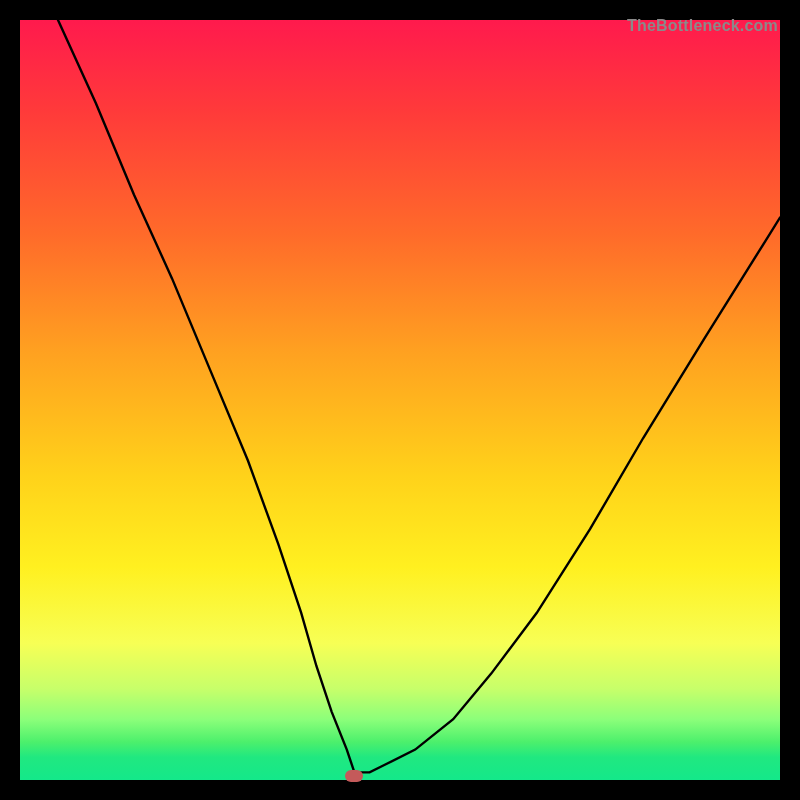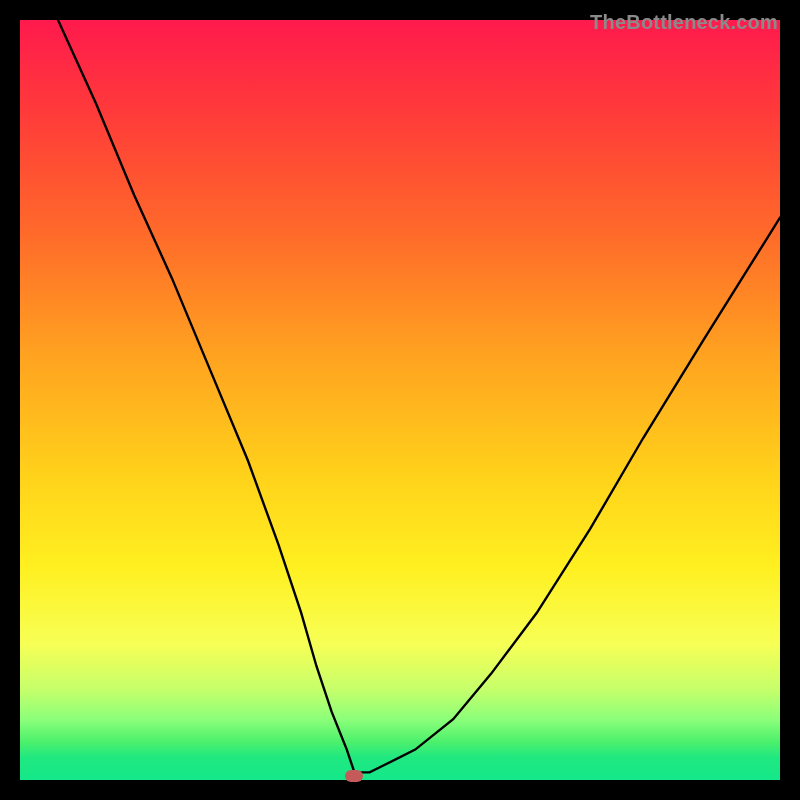--- a/index.html
+++ b/index.html
@@ -32,24 +32,24 @@
       #f7ff55 82%,
       #c7ff6a 88%,
       #8cff7a 92%,
       #4cf06c 95%,
       #20e880 97%,
       #14e88a 100%
     );
   }
   .watermark {
     position: absolute;
-    top: 11px;
+    top: 17px;
     right: 22px;
     color: #8a8a8a;
-    font-size: 20px;
+    font-size: 16px;
     font-weight: 600;
     letter-spacing: 0.2px;
     user-select: none;
   }
   svg.curve {
     position: absolute;
     left: 0;
     top: 0;
     width: 760px;
     height: 760px;

